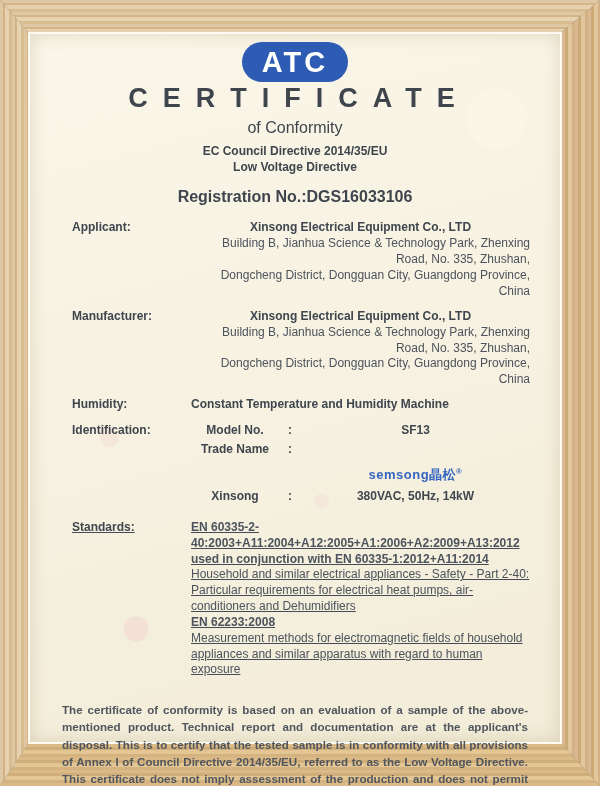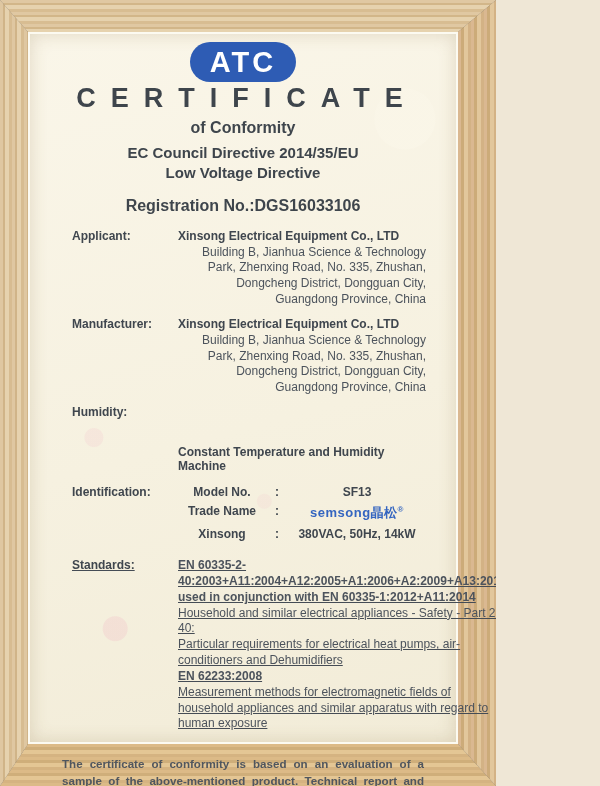--- a/index.html
+++ b/index.html
@@ -1,17 +1,17 @@
 <!DOCTYPE html>
 <html><head>
 <meta charset="utf-8">
 <style>
   html,body{margin:0;padding:0;background:#efe7d6;}
   *{box-sizing:border-box;}
-  .photo{position:relative;width:496px;height:786px;overflow:hidden;font-family:"Liberation Sans",sans-serif;background:#737373;}
+  .photo{position:relative;width:600px;height:786px;overflow:hidden;font-family:"Liberation Sans",sans-serif;background:#737373;}
   
   .frame-piece{position:absolute;z-index:1;}
   .frame-top{left:0;top:0;right:0;height:32px;
     background:repeating-linear-gradient(180deg,#e0c8a2 0 3px,#d2b689 3px 5px,#e6d2ae 5px 9px,#d8bd92 9px 12px);
     clip-path:polygon(0 0,100% 0,calc(100% - 38px) 100%,28px 100%);}
   .frame-bottom{left:0;bottom:0;right:0;height:42px;
     background:repeating-linear-gradient(180deg,#dcba87 0 3px,#cfae7a 3px 6px,#e4c694 6px 10px,#d5b381 10px 13px);
     clip-path:polygon(28px 0,calc(100% - 38px) 0,100% 100%,0 100%);}
   .frame-left{left:0;top:0;bottom:0;width:28px;
     background:repeating-linear-gradient(90deg,#dfc7a1 0 3px,#d0b488 3px 5px,#e6d2ae 5px 9px,#d7bc91 9px 12px);
@@ -28,31 +28,31 @@
       radial-gradient(circle at 88% 12%, rgba(250,246,232,.8) 0 30px, transparent 31px),
       linear-gradient(165deg,#faf6e9 0%,#f6f1e0 55%,#f2ecd8 100%);
     border:2px solid #fcfaf1;
     box-shadow:inset 0 0 18px rgba(120,90,40,.20);
     padding:6px 30px 0 30px;color:#454c55;}
   
   .hdr{text-align:center;}
   .atc-capsule{display:inline-block;margin-top:2px;width:106px;height:40px;line-height:40px;border-radius:20px;
     background:#2e5cb4;color:#fff;font-size:29px;font-weight:bold;letter-spacing:3px;text-align:center;}
   .cert-title{font-size:27px;font-weight:bold;letter-spacing:15px;color:#3e454c;margin:1px 0 0 8px;}
-  .of-conf{font-size:16px;font-weight:bold;color:#3e454c;margin-top:5px;}
-  .directive{font-size:15px;font-weight:bold;color:#3e454c;line-height:1.35;margin-top:6px;}
+  .of-conf{font-size:16px;font-weight:normal;color:#3e454c;margin-top:5px;}
+  .directive{font-size:12px;font-weight:bold;color:#3e454c;line-height:1.35;margin-top:6px;}
   .reg-no{font-size:16px;font-weight:bold;color:#3e454c;margin:13px 0 14px 0;}
   
-  .frow{display:grid;grid-template-columns:100px 1fr;column-gap:6px;margin:0 0 9px 12px;font-size:12px;}
+  .frow{display:grid;grid-template-columns:100px 1fr;column-gap:19px;margin:0 0 9px 12px;font-size:12px;}
   .flabel{font-weight:bold;color:#3f464e;}
-  .fname{font-weight:bold;color:#3f464e;}
+  .fname{font-weight:bold;color:#3f464e;text-align:center;}
   .faddr{color:#4c535c;line-height:1.32;margin-top:2px;text-align:right;}
-  .fvalue-bold{font-weight:bold;color:#3f464e;margin-top:40px;}
+  .fvalue-bold{font-weight:bold;color:#3f464e;}
   .idrow{display:grid;grid-template-columns:88px 14px 1fr;column-gap:4px;margin-bottom:5px;font-weight:bold;color:#3f464e;text-align:center;}
-  .brand{color:#3465c0;font-weight:bold;font-size:13px;letter-spacing:.5px;}
+  .brand{color:#3465c0;font-weight:bold;font-size:13px;letter-spacing:.5px;margin-top:24px;}
   .brand sup{font-size:8px;}
   .std-lines div{line-height:1.32;color:#4c535c;}
   .std-bold{font-weight:bold;color:#3f464e;}
   
   .decl{margin:23px 2px 0 2px;font-size:11.6px;font-weight:bold;color:#50565e;text-align:justify;line-height:1.48;}
   
   .signoff{position:relative;height:158px;margin-top:4px;}
   .stamp{position:absolute;left:50%;top:-16px;margin-left:-60px;width:120px;height:120px;transform:rotate(-12deg);opacity:.82;}
   .certby{position:absolute;right:26px;top:4px;width:150px;text-align:center;font-size:13px;font-weight:bold;color:#3f464e;}
 </style>

